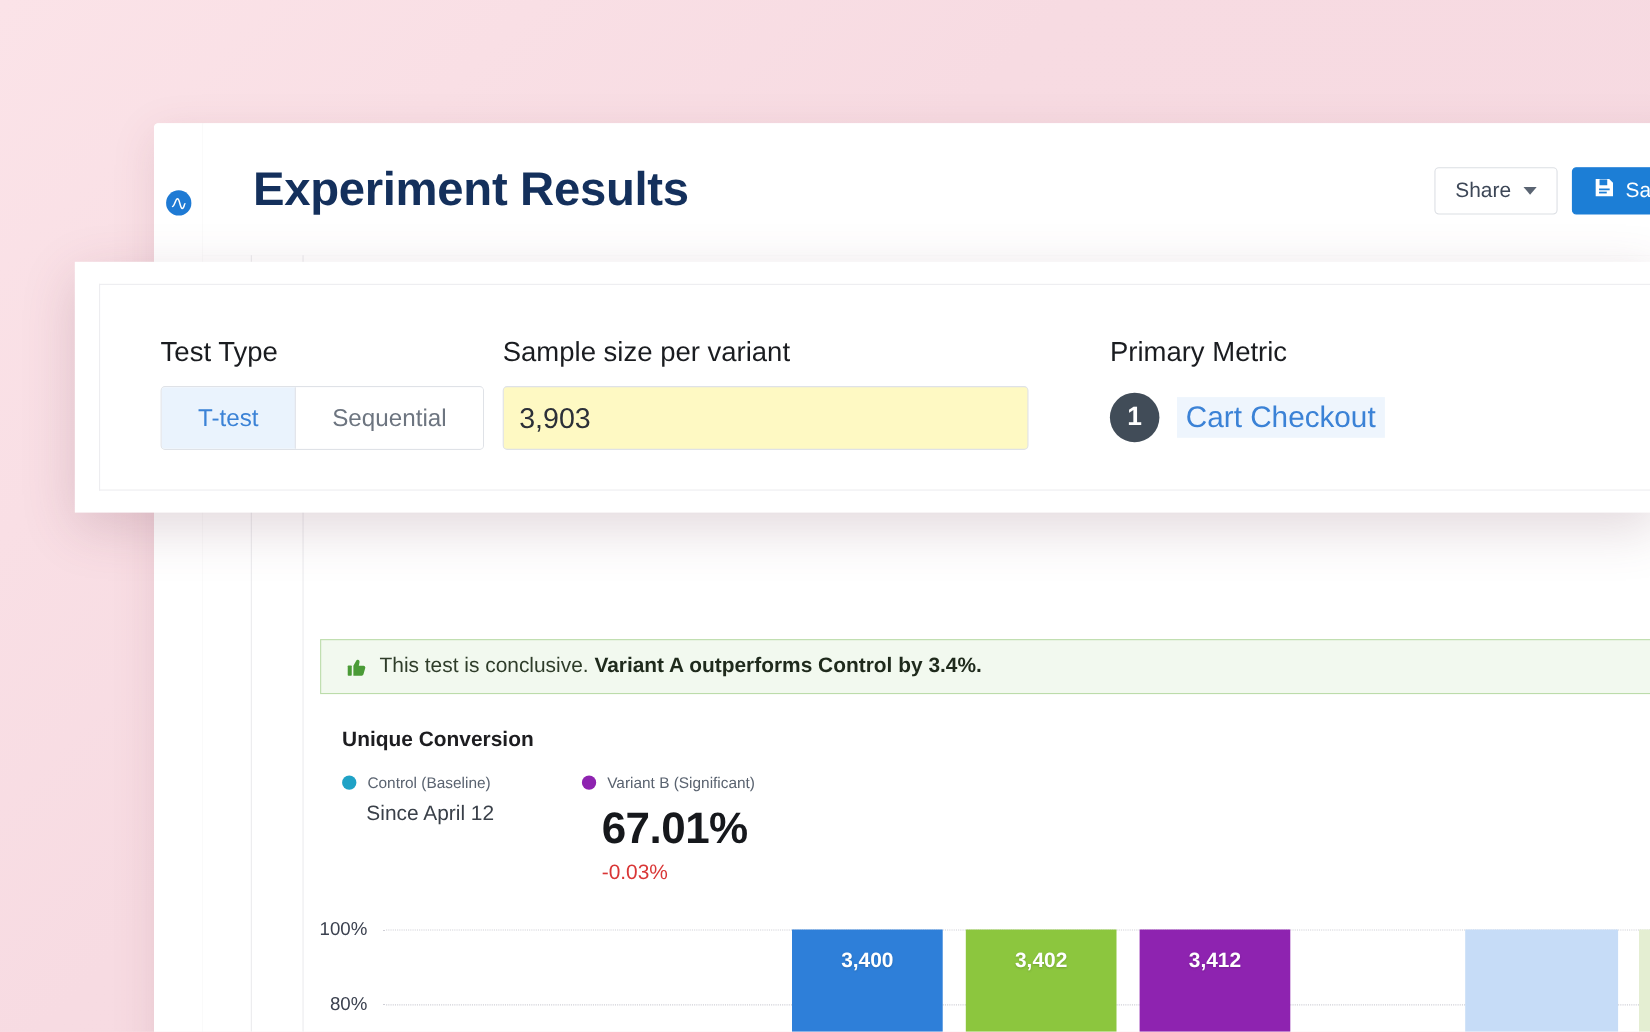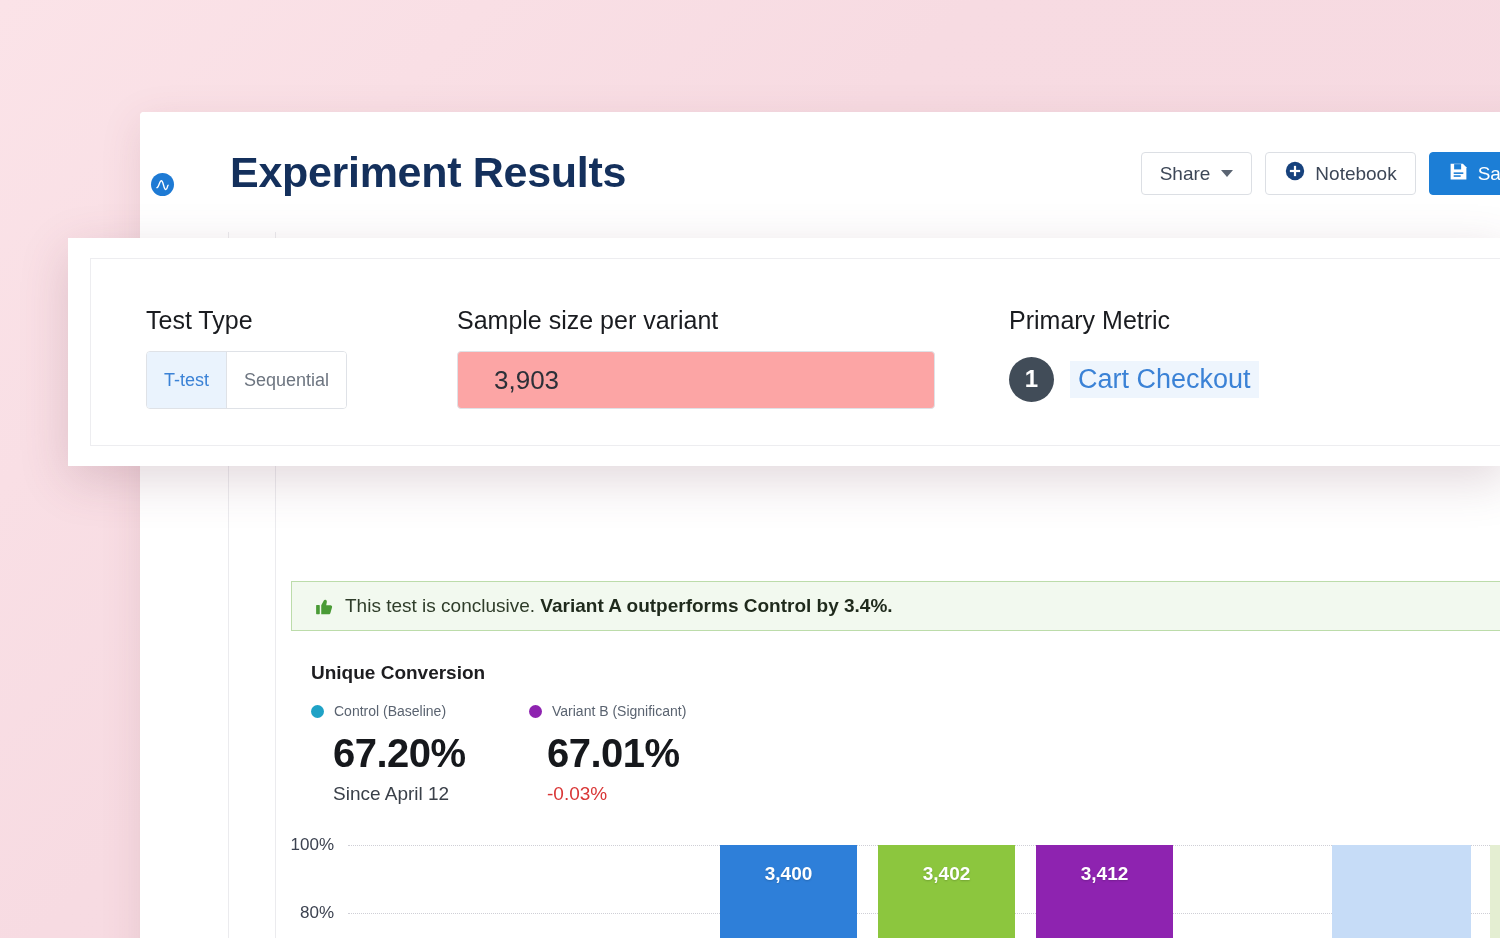--- a/index.html
+++ b/index.html
@@ -318,44 +318,44 @@
     border: 1px solid #dfe2e7;
     border-radius: 4px;
     overflow: hidden;
     height: 56px;
     background: #fff;
   }
   .seg {
     display: flex;
     align-items: center;
     justify-content: center;
-    padding: 0 17px;
-    font-size: 18px;
+    padding: 0 33px;
+    font-size: 22px;
     color: #6d7580;
     cursor: pointer;
     background: #ffffff;
   }
   .seg.active {
     background: #eaf3fd;
     color: #3b82d6;
     border-right: 1px solid #dfe2e7;
   }
 
   .text-input {
     width: 478px;
     height: 58px;
     border: 1px solid #dfe2e7;
     border-radius: 4px;
     box-sizing: border-box;
     display: flex;
     align-items: center;
-    padding-left: 36px;
+    padding-left: 14px;
     font-size: 26px;
     color: #2c3038;
-    background: #fca5a5;
+    background: #fef9c3;
   }
 
   .metric-line {
     display: flex;
     align-items: center;
     gap: 16px;
     height: 56px;
   }
   .metric-num {
     width: 45px;
@@ -401,30 +401,20 @@
 
     <div class="app-header">
       <div class="page-title">Experiment Results</div>
 
       <div class="header-actions">
         <div class="btn">
           <span>Share</span>
           <span class="chev"></span>
         </div>
 
-        <div class="btn">
-          <span>
-            <svg width="22" height="22" viewBox="0 0 24 24" aria-hidden="true">
-              <circle cx="12" cy="12" r="10" fill="#17427d"></circle>
-              <rect x="10.8" y="6.4" width="2.4" height="11.2" fill="#ffffff"></rect>
-              <rect x="6.4" y="10.8" width="11.2" height="2.4" fill="#ffffff"></rect>
-            </svg>
-          </span>
-          <span>Notebook</span>
-        </div>
 
         <div class="btn btn-primary">
           <span>
             <svg width="21" height="21" viewBox="0 0 24 24" aria-hidden="true">
               <path d="M3 3h14l4 4v14H3z" fill="#ffffff"></path>
               <rect x="7" y="3.6" width="8" height="6" fill="#1c7ed6"></rect>
               <rect x="6.5" y="13" width="11" height="1.8" fill="#1c7ed6"></rect>
               <rect x="6.5" y="16.3" width="8" height="1.8" fill="#1c7ed6"></rect>
             </svg>
           </span>
@@ -450,21 +440,20 @@
         </div>
 
         <div class="metric-title">Unique Conversion</div>
 
         <div class="legend-row">
           <div class="legend-col c0">
             <div class="legend-head">
               <span class="legend-dot" id="dot0" style="background: rgb(31, 162, 198);"></span>
               <span class="legend-label">Control (Baseline)</span>
             </div>
-            <div class="legend-value">67.20%</div>
             <div class="legend-sub">Since April 12</div>
           </div>
 
 
           <div class="legend-col c2">
             <div class="legend-head">
               <span class="legend-dot" id="dot2" style="background: rgb(142, 35, 176);"></span>
               <span class="legend-label">Variant B (Significant)</span>
             </div>
             <div class="legend-value">67.01%</div>

